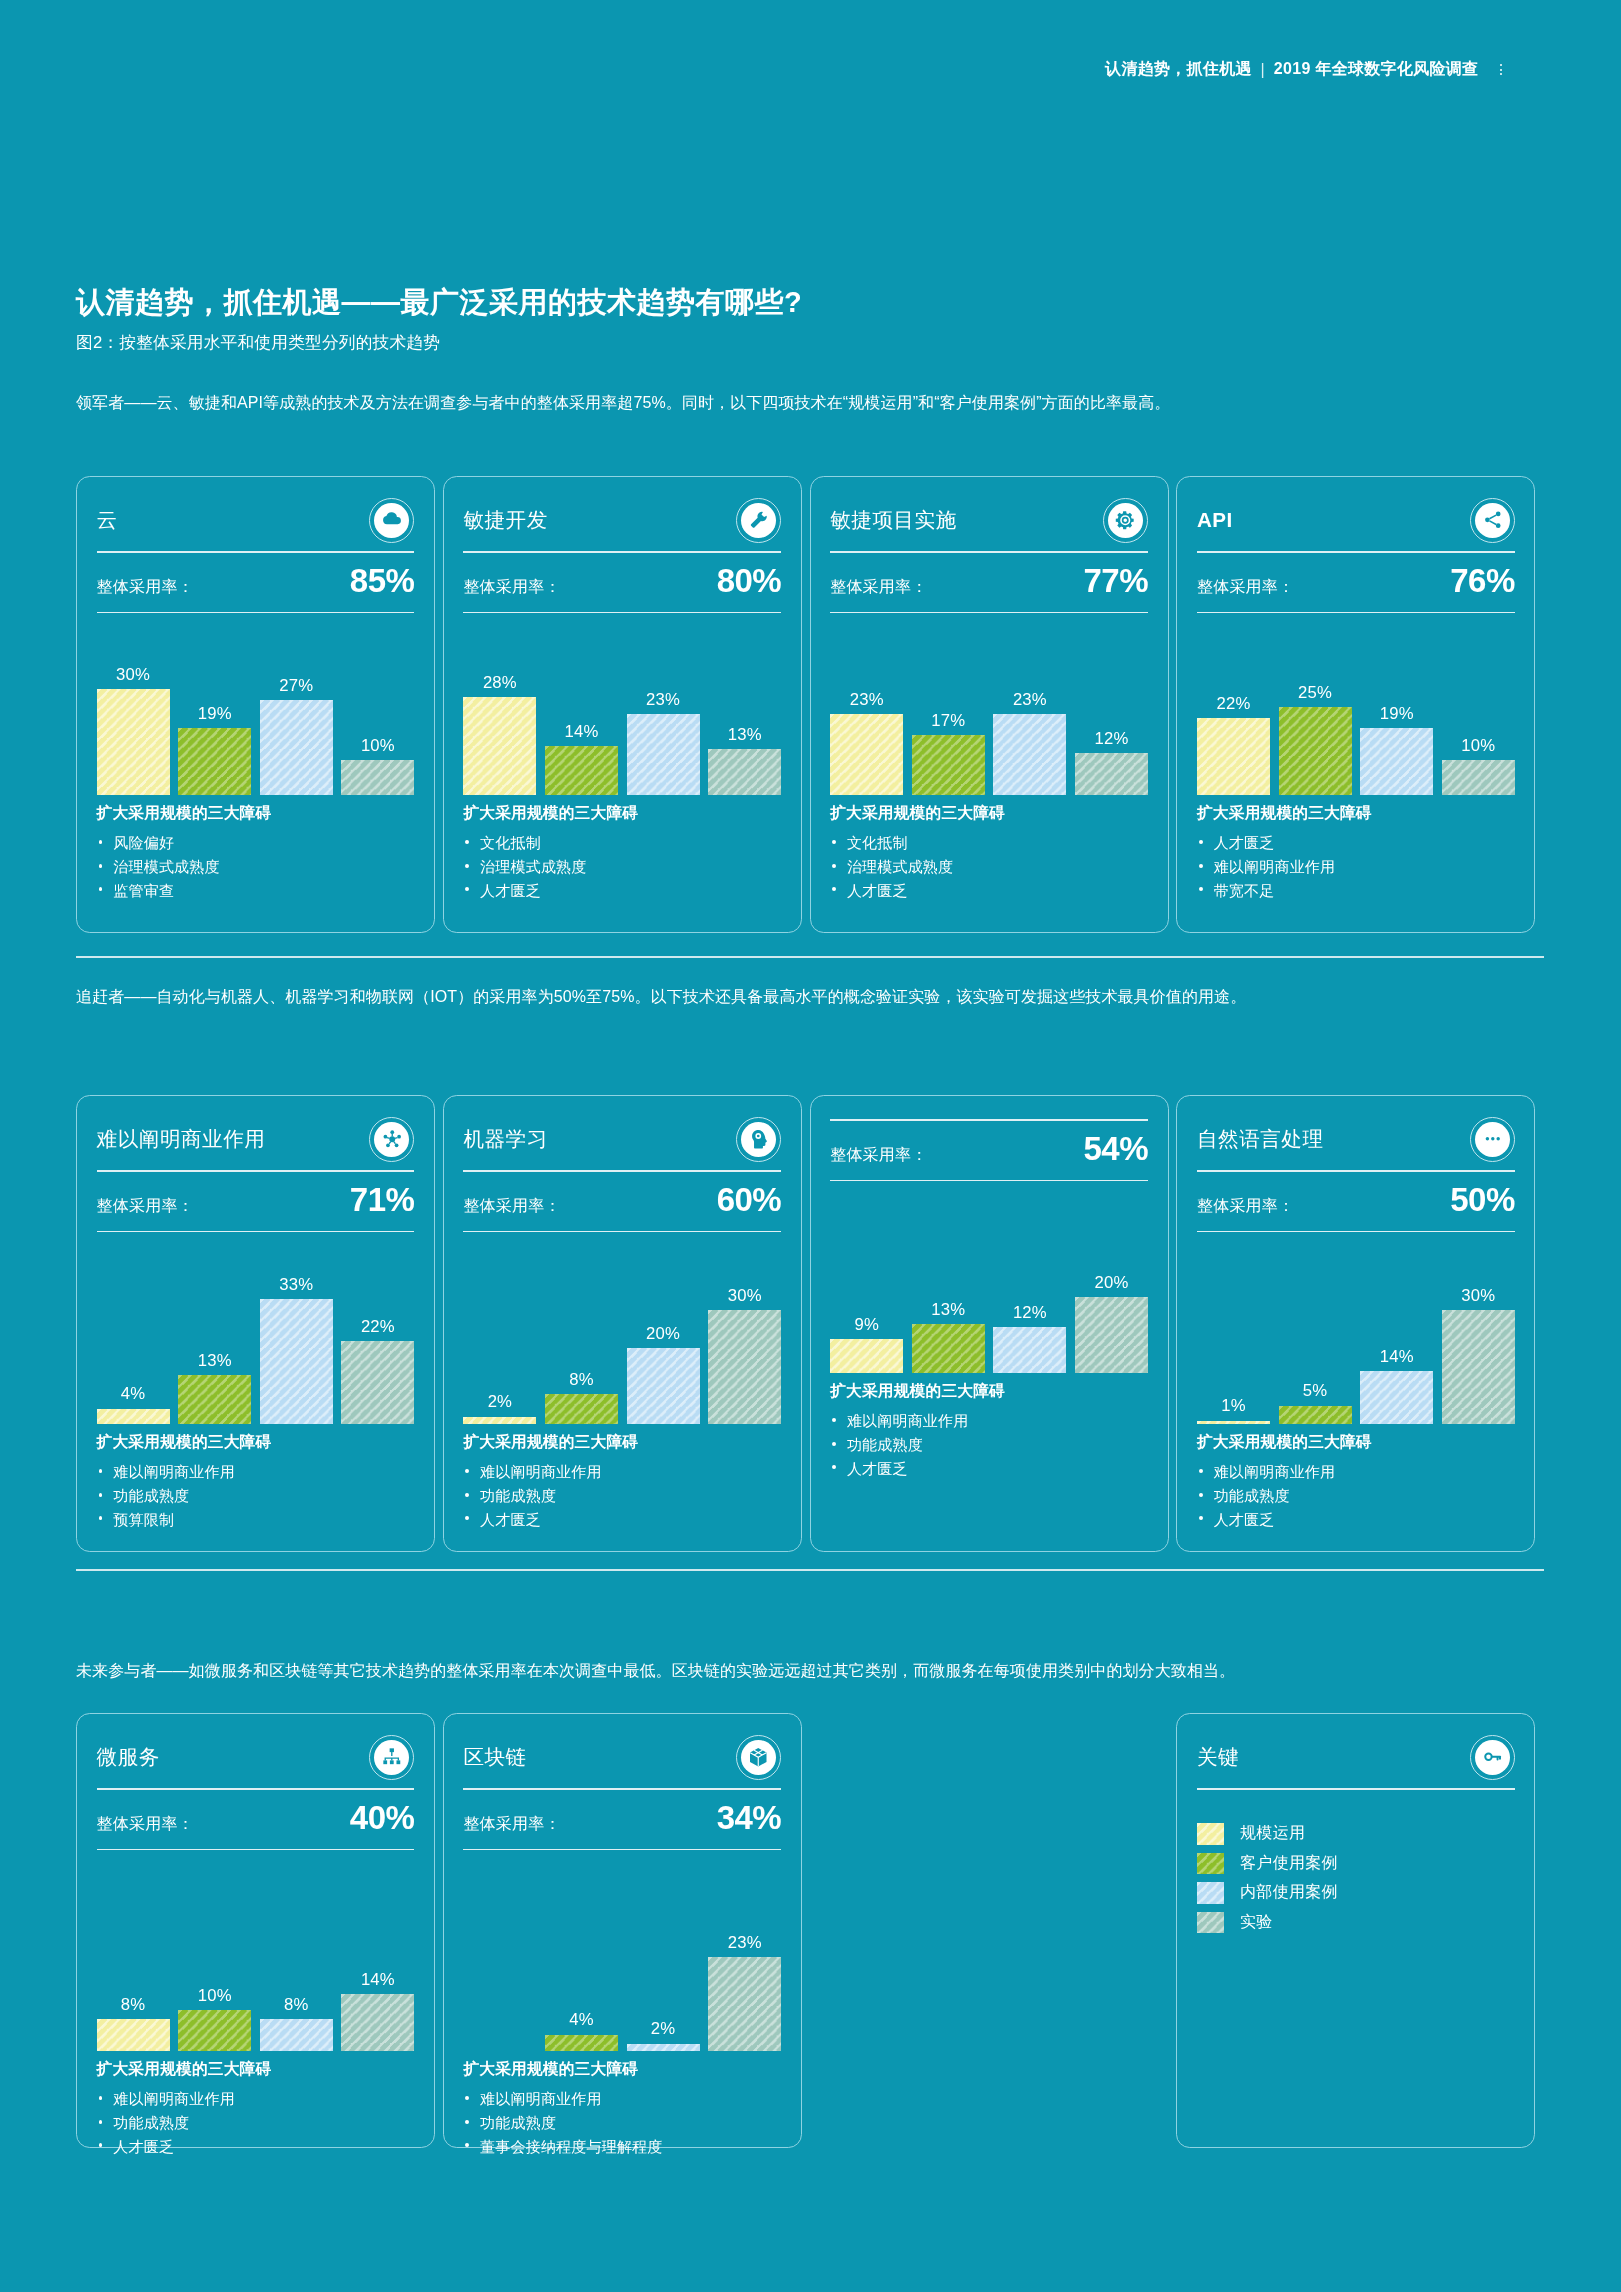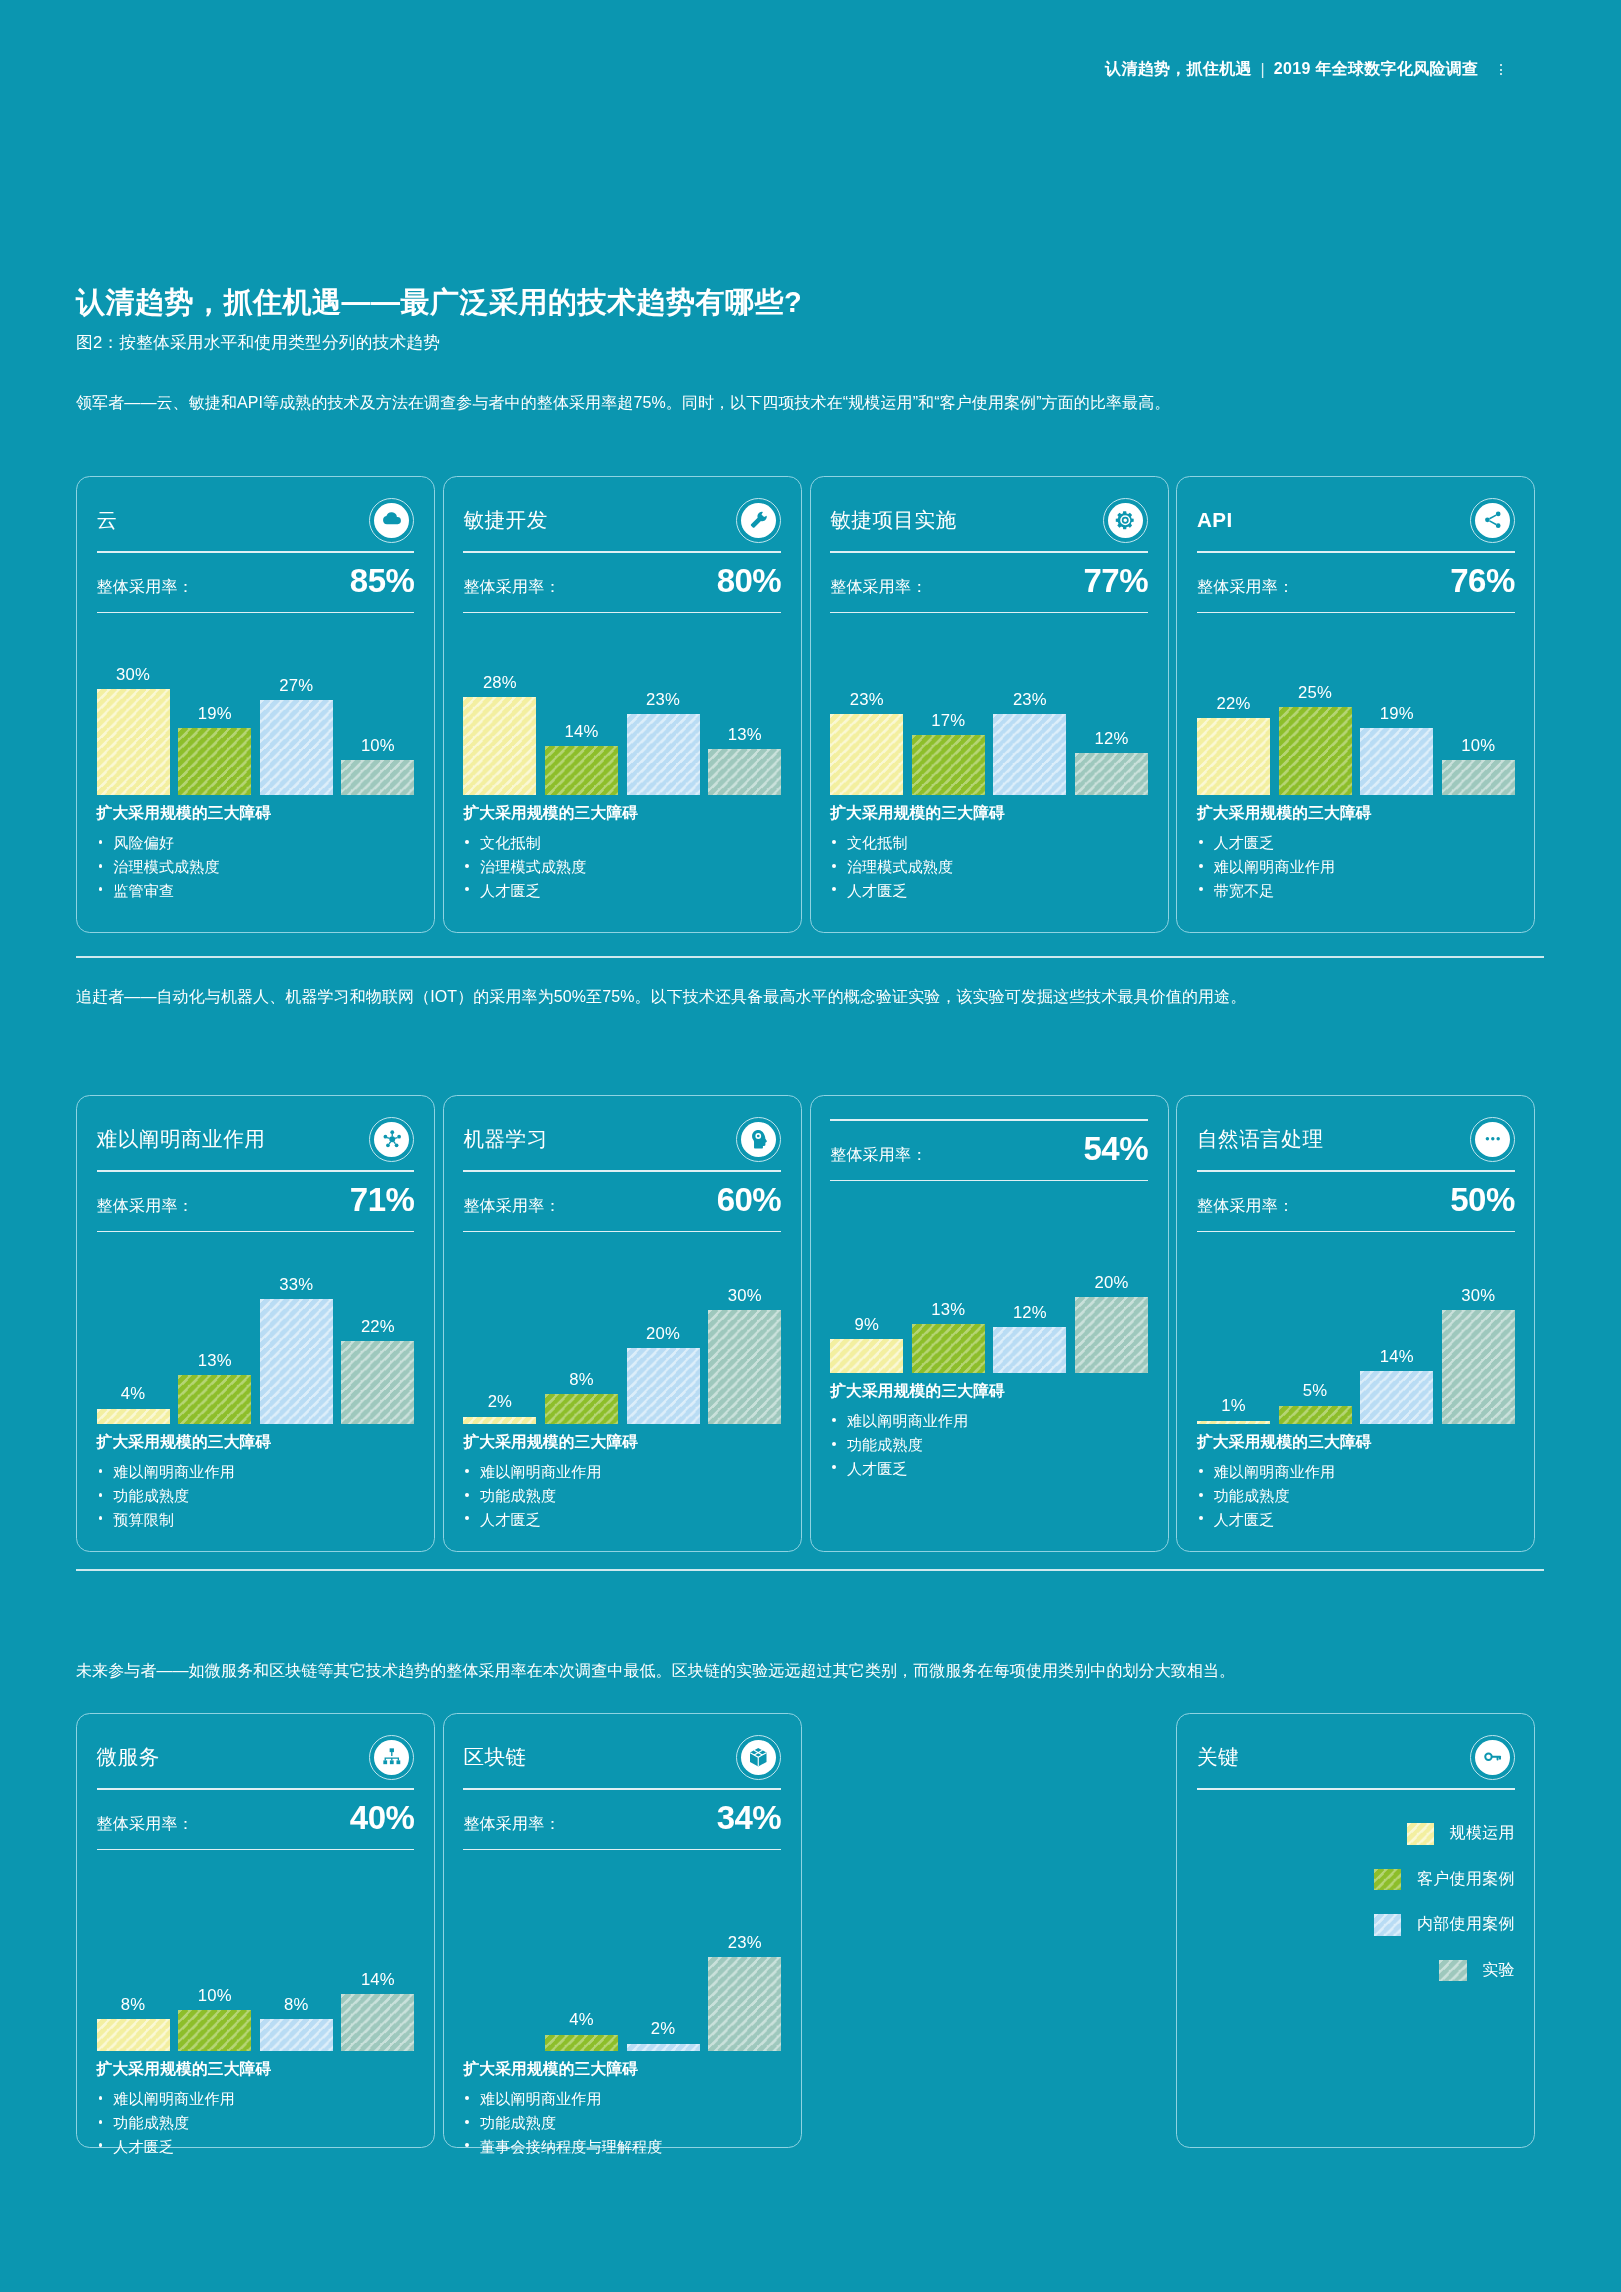--- a/index.html
+++ b/index.html
@@ -132,21 +132,21 @@
   .barriers li {
     font-size: 15px; line-height: 1.58; letter-spacing: 0.2px;
     position: relative; padding-left: 16.7px;
   }
   .barriers li::before {
     content: ""; position: absolute; left: 2px; top: 8.8px;
     width: 3.9px; height: 3.9px; border-radius: 50%; background: #ffffff;
   }
 
   
-  .legend-items { margin-top: 33px; display: flex; flex-direction: column; gap: 24px; align-items: flex-end; }
+  .legend-items { margin-top: 33px; display: flex; flex-direction: column; gap: 8px; }
   .legend-item { display: flex; align-items: center; gap: 15.7px; }
   .legend-swatch { width: 27.4px; height: 21.6px; flex: 0 0 27.4px; }
   .legend-text { font-size: 16px; letter-spacing: 0.3px; }
 </style>
 </head>
 <body>
 
 <div class="page">
 
   <div class="header">

